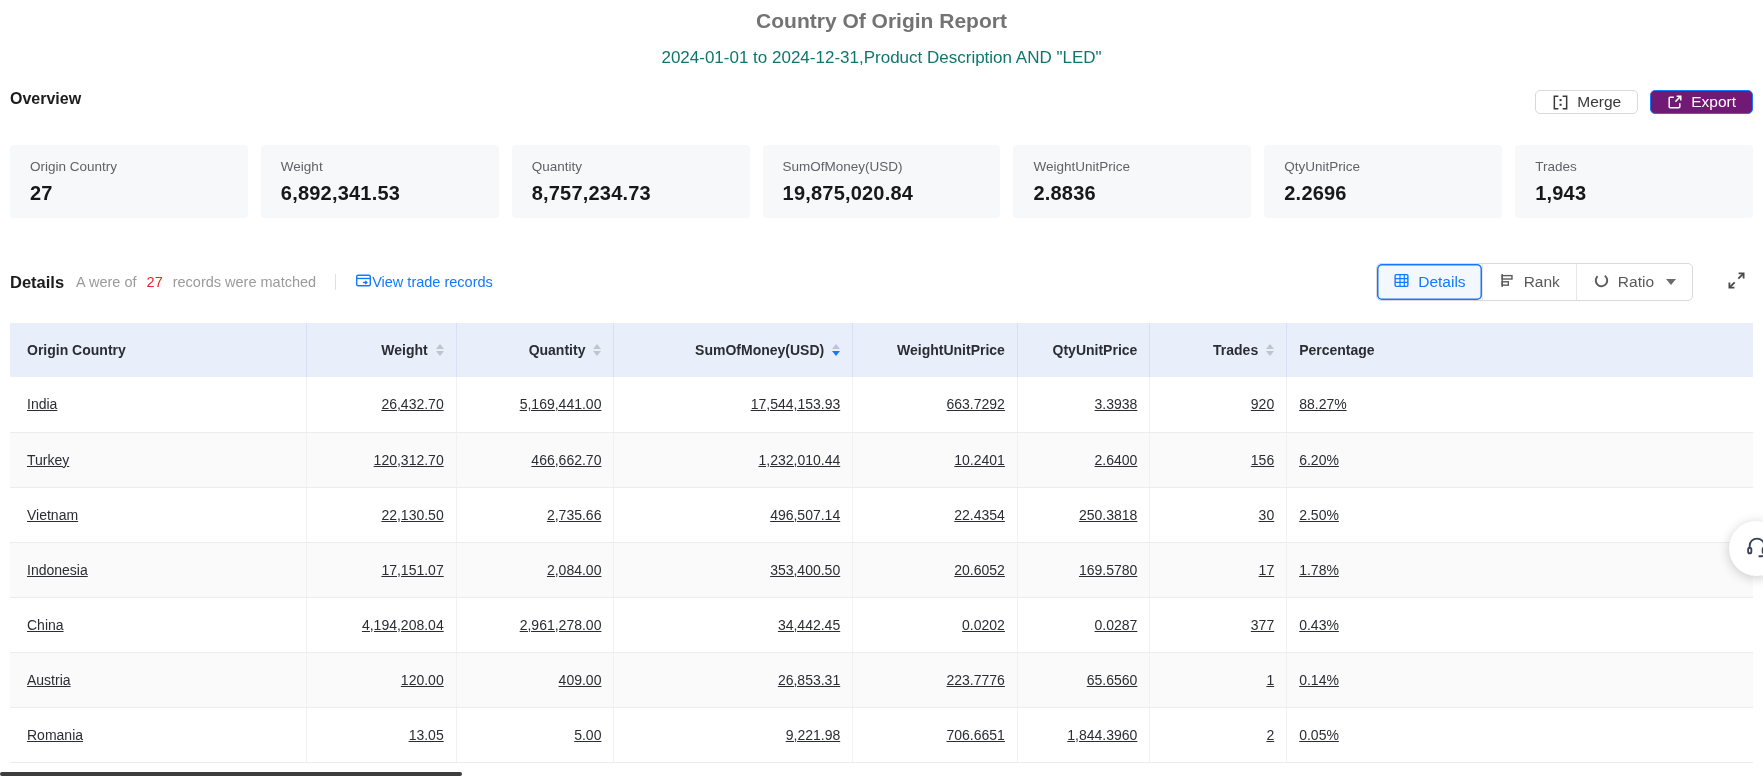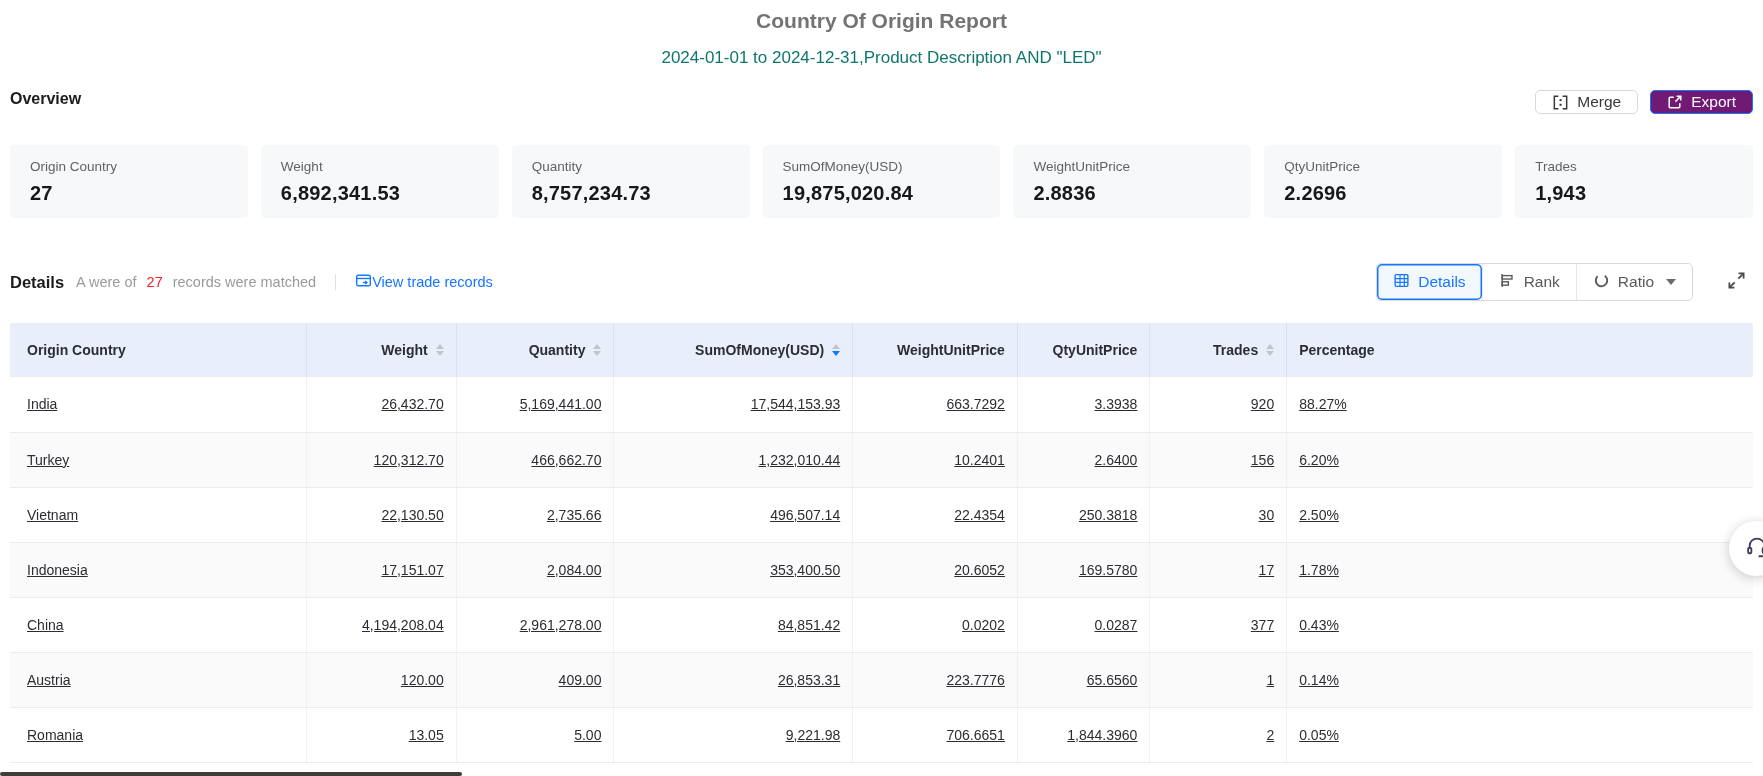--- a/index.html
+++ b/index.html
@@ -310,21 +310,21 @@
         <td class="c-num">353,400.50</td>
         <td class="c-num">20.6052</td>
         <td class="c-num">169.5780</td>
         <td class="c-num">17</td>
         <td class="c-left">1.78%</td>
       </tr>
       <tr>
         <td class="c-left first-col">China</td>
         <td class="c-num">4,194,208.04</td>
         <td class="c-num">2,961,278.00</td>
-        <td class="c-num">84,851.42</td>
+        <td class="c-num">34,442.45</td>
         <td class="c-num">0.0202</td>
         <td class="c-num">0.0287</td>
         <td class="c-num">377</td>
         <td class="c-left">0.43%</td>
       </tr>
       <tr class="even">
         <td class="c-left first-col">Austria</td>
         <td class="c-num">120.00</td>
         <td class="c-num">409.00</td>
         <td class="c-num">26,853.31</td>

